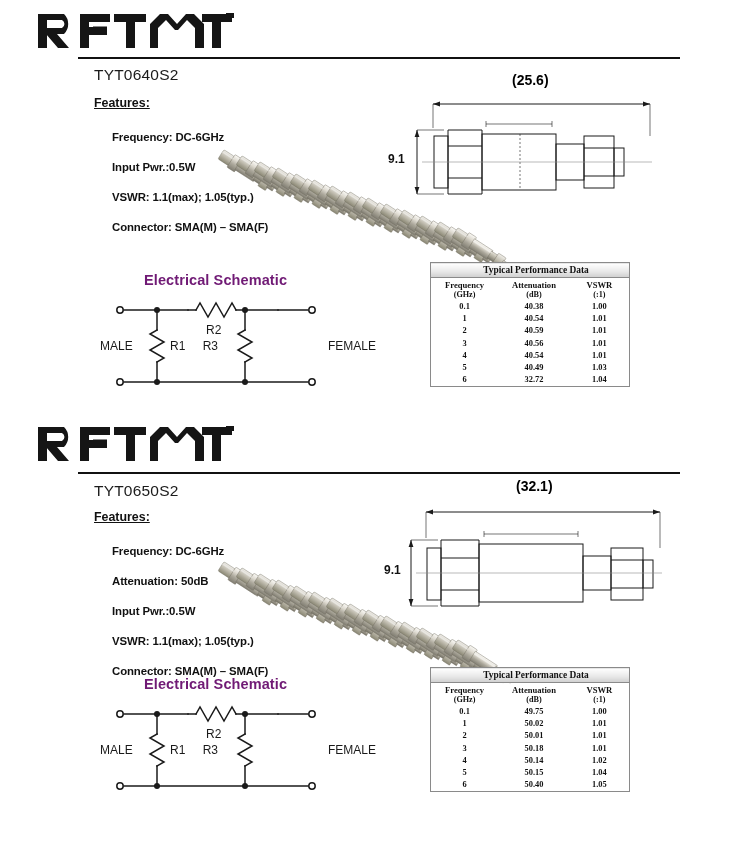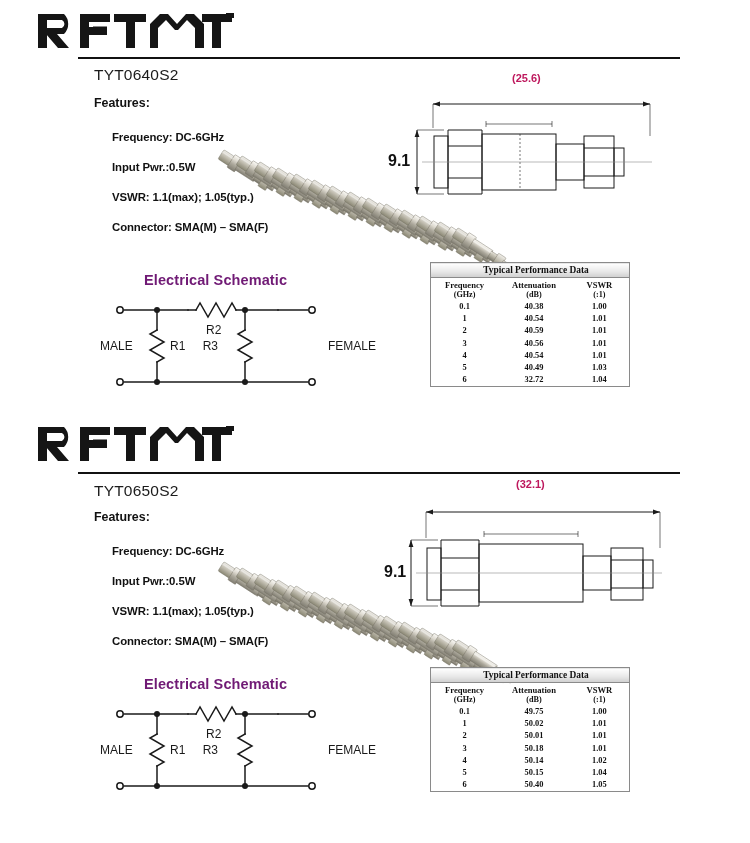--- a/index.html
+++ b/index.html
@@ -53,20 +53,21 @@
   #panel-1 .model { top: 66px; }
   #panel-2 .model { top: 70px; }
 
   
   .features-title {
     position: absolute;
     left: 94px;
     font-size: 12.4px;
     font-weight: bold;
     color: #111;
+    text-decoration: underline;
   }
   #panel-1 .features-title { top: 96px; }
   #panel-2 .features-title { top: 98px; }
 
   .features-list {
     position: absolute;
     left: 112px;
     margin: 0; padding: 0;
     list-style: none;
   }
@@ -92,28 +93,28 @@
   .photo svg { display: block; }
 
   
   .mech { position: absolute; }
   #panel-1 .mech { left: 400px; top: 76px; width: 270px; height: 130px; }
   #panel-2 .mech { left: 398px; top: 70px; width: 285px; height: 136px; }
   .mech svg { display: block; }
 
   .dim-width {
     position: absolute;
-    font-size: 11px;
-    font-weight: bold;
-    color: #be185d;
+    font-size: 14px;
+    font-weight: bold;
+    color: #000000;
     white-space: nowrap;
   }
   .dim-height {
     position: absolute;
-    font-size: 16px;
+    font-size: 12px;
     font-weight: bold;
     color: #111;
     white-space: nowrap;
   }
 
   
   .schem { position: absolute; }
   #panel-1 .schem { left: 100px; top: 272px; width: 310px; height: 120px; }
   #panel-2 .schem { left: 100px; top: 264px; width: 310px; height: 122px; }
   .schem-title {
@@ -423,20 +424,21 @@
       </svg>
     </div>
 
     <div class="rule"></div>
 
     <div class="model">TYT0650S2</div>
 
     <div class="features-title">Features:</div>
     <ul class="features-list">
       <li>Frequency: DC-6GHz</li>
+      <li>Attenuation: 50dB</li>
       <li>Input Pwr.:0.5W</li>
       <li>VSWR: 1.1(max); 1.05(typ.)</li>
       <li>Connector: SMA(M) – SMA(F)</li>
     </ul>
 
     <div class="photo">
       <svg width="330" height="230" viewBox="0 0 330 230" xmlns="http://www.w3.org/2000/svg">
         <defs>
           <linearGradient id="mtlA2" x1="0" y1="0" x2="0" y2="1">
             <stop offset="0%" stop-color="#fbfaf6"></stop>

